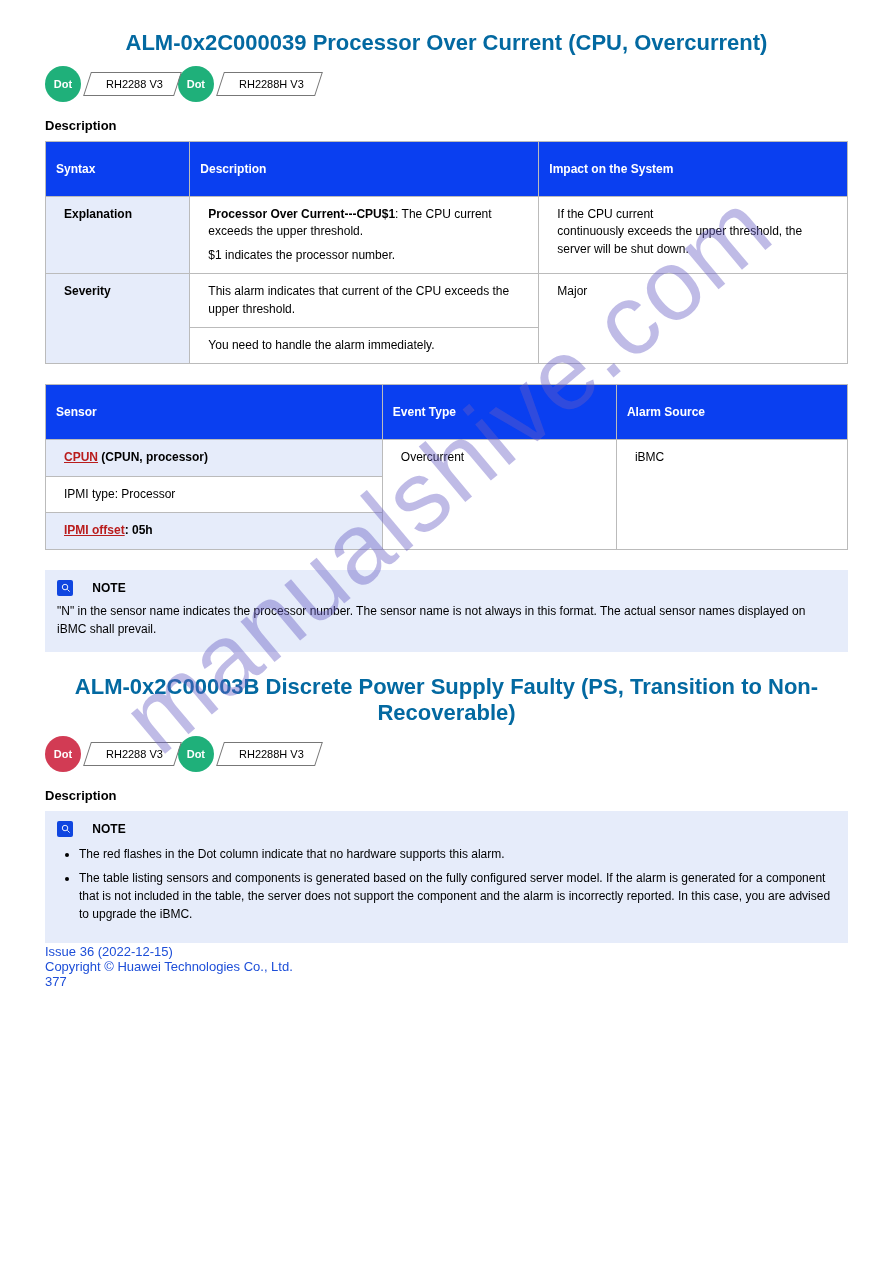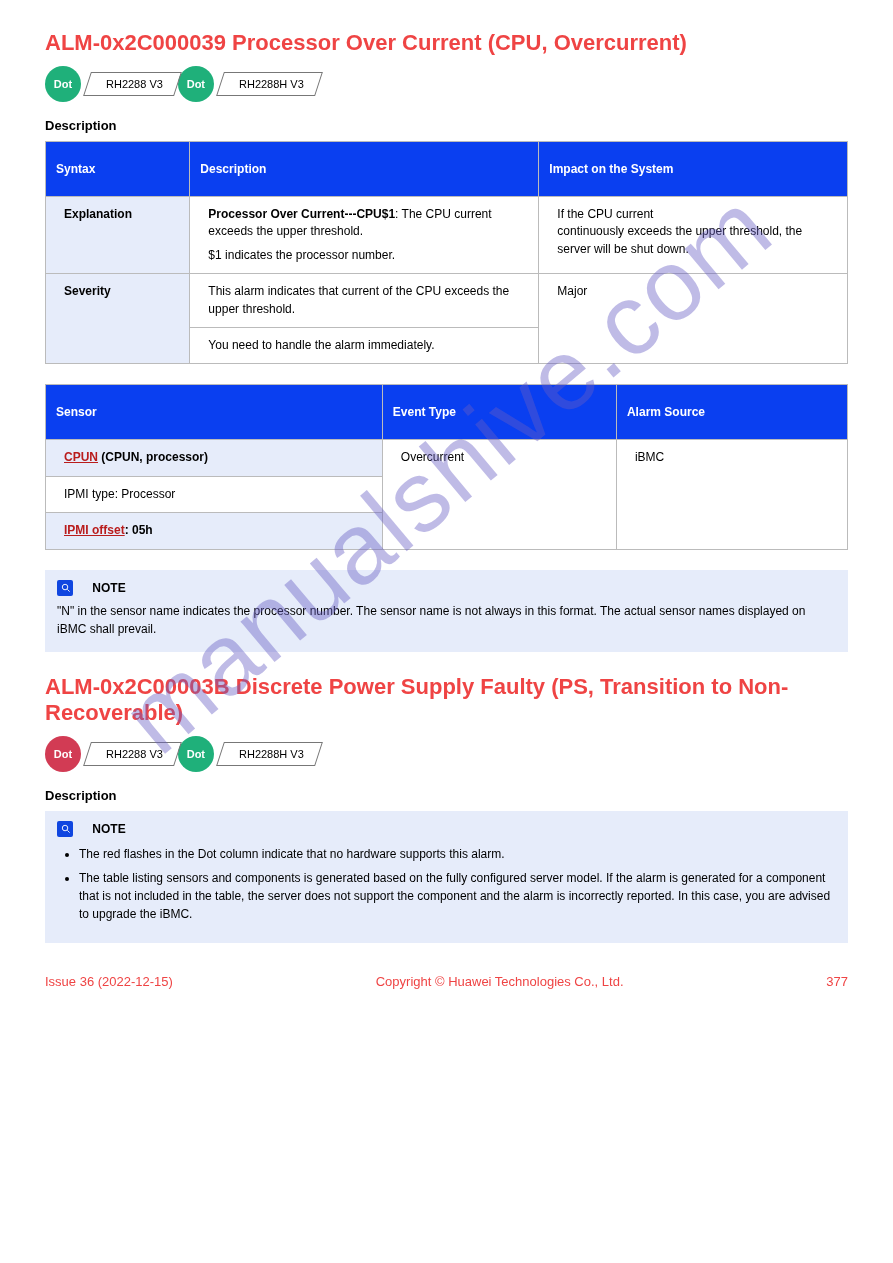--- a/index.html
+++ b/index.html
@@ -1,39 +1,39 @@
 <!DOCTYPE html>
 <html><head>
 <meta charset="utf-8">
 <style>
   * { box-sizing: border-box; margin: 0; padding: 0; }
   body { font-family: Arial, Helvetica, sans-serif; background: #fff; color: #000; font-size: 12px; width: 893px; padding: 30px 45px 40px 45px; position: relative; }
   .watermark { position: absolute; left: 50%; top: 50%; transform: translate(-50%,-62%) rotate(-40deg); font-size: 100px; font-weight: 400; color: rgba(103,93,195,0.42); pointer-events: none; user-select: none; letter-spacing: 2px; z-index: 100; white-space: nowrap; }
   .header-row { display: flex; justify-content: space-between; align-items: baseline; padding-bottom: 6px; border-bottom: 1px solid #97b7e8; margin-bottom: 18px; }
-  .h-alarm { font-size: 22px; font-weight: bold; color: #ef4444; margin-bottom: 10px; }
+  .h-alarm { font-size: 22px; font-weight: bold; color: #0369a1; margin-bottom: 10px; text-align: center; }
   .dot-row { display: flex; gap: 0; align-items: center; margin-bottom: 14px; }
   .dot-unit { display: flex; align-items: center; gap: 6px; }
   .dot { width: 36px; height: 36px; border-radius: 50%; display: flex; align-items: center; justify-content: center; color: #fff; font-size: 11px; font-weight: bold; }
   .dot.green { background: #1fb07a; }
   .dot.red { background: #d23b54; }
   .para { display: inline-block; padding: 5px 14px 5px 18px; border: 1px solid #777; font-size: 11px; transform: skewX(-18deg); }
   .para > span { display: inline-block; transform: skewX(18deg); }
   .subh { font-size: 13px; font-weight: bold; margin: 16px 0 8px 0; }
   table.info { width: 100%; border-collapse: collapse; border: 1px solid #bbb; margin-bottom: 20px; }
   table.info th { background: #0a3ff0; color: #fff; font-weight: bold; text-align: left; padding: 20px 10px; border: 1px solid #bbb; font-size: 12px; }
   table.info td { border: 1px solid #bbb; padding: 9px 18px; vertical-align: top; background: #fff; font-size: 12px; line-height: 1.45; }
   table.info td.k { background: #e6ecfa; font-weight: bold; width: 18%; }
   table.info.t2 td.k { width: 42%; text-align: left; }
   a { color: #b91c1c; }
   .notebox { background: #e6ecfa; padding: 10px 12px 14px 12px; position: relative; margin-bottom: 22px; }
   .note-icon { width: 16px; height: 16px; background: #1046e0; border-radius: 2px; display: inline-flex; align-items: center; justify-content: center; vertical-align: middle; }
   .note-icon svg { width: 11px; height: 11px; }
   .note-title { font-weight: bold; display: inline-block; margin-left: 16px; vertical-align: middle; }
   .notebox p { margin-top: 6px; line-height: 1.5; }
-  .footer { position: absolute; bottom: 16px; left: 45px; right: 45px; display: flex; justify-content: space-between; color: #ef4444; font-size: 13px; }
+  .footer { position: absolute; bottom: 16px; left: 45px; right: 45px; display: flex; justify-content: space-between; color: #1d4ed8; font-size: 13px; flex-direction: column; }
   ul.bul { list-style: disc; padding-left: 22px; }
   ul.bul li { margin-bottom: 6px; line-height: 1.5; }
   .body-wrap { position: relative; z-index: 0; }
 </style>
 </head>
 <body>
 
 <div class="body-wrap">
 <div class="watermark">manualshive.com</div>
 

